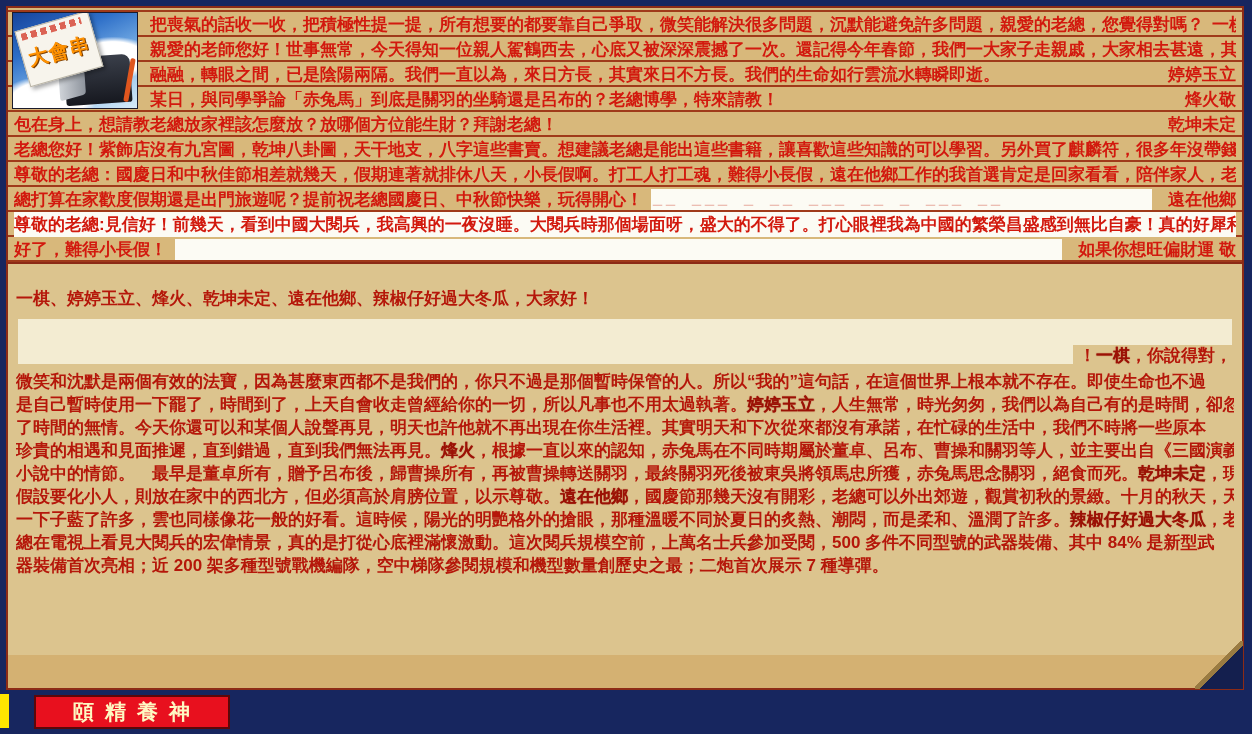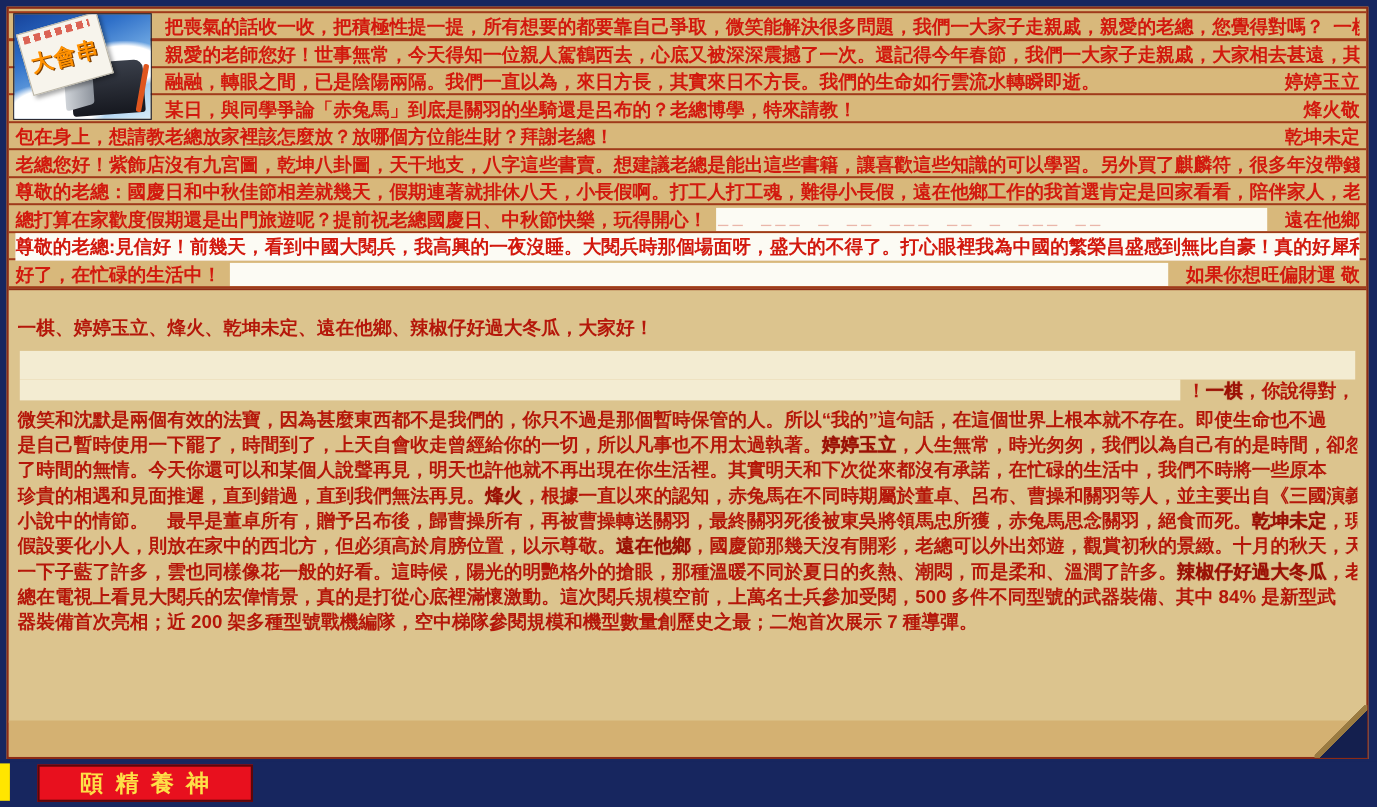--- a/index.html
+++ b/index.html
@@ -72,21 +72,21 @@
   .curl{
     position:absolute;right:-1px;bottom:-1px;width:48px;height:48px;
     background:linear-gradient(to top left,#141f4e 0 45%,#9a7b42 45% 53%,rgba(0,0,0,0) 53%);
   }
   
   .footer{position:absolute;left:0;top:692px;width:1252px;height:42px;background:#17265f;}
   .ystrip{position:absolute;left:0;top:2px;width:9px;height:34px;background:#ffe600;}
   .seal{
     position:absolute;left:34px;top:3px;width:182px;height:30px;box-sizing:content-box;
     background:#e8101e;border:2px solid #5c0709;
-    color:#fde047;font-size:21px;font-weight:700;letter-spacing:11px;
+    color:#fef9c3;font-size:21px;font-weight:700;letter-spacing:11px;
     text-align:center;line-height:30px;padding-left:10px;overflow:hidden;
     font-family:"DejaVu Serif",serif;
   }
 </style>
 </head>
 <body>
 
 <div class="frame">
 
   <div class="letters">
@@ -98,21 +98,21 @@
         <span class="mouth"></span>
       </span>
       <span class="mflag"></span>
       <span class="env">
         <span class="envmarks"></span>
         <span class="envbig">大會串</span>
       </span>
     </div>
     <div>
         <div class="lline ind">
-          <span class="lt">把喪氣的話收一收，把積極性提一提，所有想要的都要靠自己爭取，微笑能解決很多問題，我們一大家子走親戚，親愛的老總，您覺得對嗎？</span>
+          <span class="lt">把喪氣的話收一收，把積極性提一提，所有想要的都要靠自己爭取，微笑能解決很多問題，沉默能避免許多問題，親愛的老總，您覺得對嗎？</span>
           <span class="lr">一棋</span>
         </div>
         <div class="lline ind">
           <span class="lt">親愛的老師您好！世事無常，今天得知一位親人駕鶴西去，心底又被深深震撼了一次。還記得今年春節，我們一大家子走親戚，大家相去甚遠，其樂</span>
         </div>
         <div class="lline ind">
           <span class="lt">融融，轉眼之間，已是陰陽兩隔。我們一直以為，來日方長，其實來日不方長。我們的生命如行雲流水轉瞬即逝。</span>
           <span class="lr">婷婷玉立</span>
         </div>
         <div class="lline ind">
@@ -131,21 +131,21 @@
         </div>
         <div class="lline">
           <span class="lt">總打算在家歡度假期還是出門旅遊呢？提前祝老總國慶日、中秋節快樂，玩得開心！</span>
           <span class="lfill">＿＿　＿＿＿　＿　＿＿　＿＿＿　＿＿　＿　＿＿＿　＿＿</span>
           <span class="lr">遠在他鄉</span>
         </div>
         <div class="lline wbg">
           <span class="lt">尊敬的老總:見信好！前幾天，看到中國大閱兵，我高興的一夜沒睡。大閱兵時那個場面呀，盛大的不得了。打心眼裡我為中國的繁榮昌盛感到無比自豪！真的好犀利！</span>
         </div>
         <div class="lline">
-          <span class="lt">好了，在忙碌的生活中！</span>
+          <span class="lt">好了，難得小長假！</span>
           <span class="lfill"></span>
           <span class="lr">如果你想旺偏財運 敬</span>
         </div>
       </div>
   </div>
 
   <div class="reply">
     <div class="greet">一棋、婷婷玉立、烽火、乾坤未定、遠在他鄉、辣椒仔好過大冬瓜，大家好！</div>
     <div class="wrow1"></div>
     <div class="crow">

